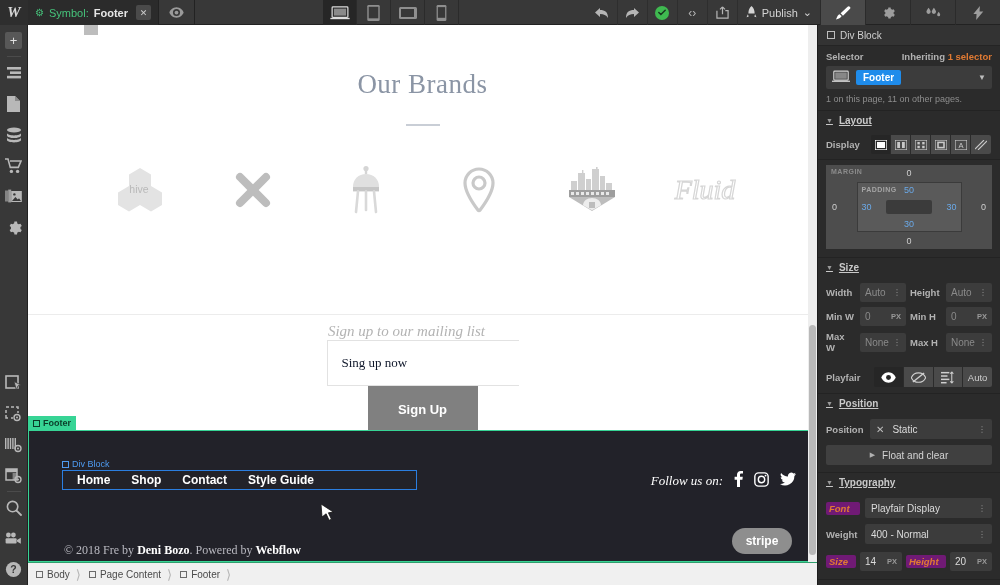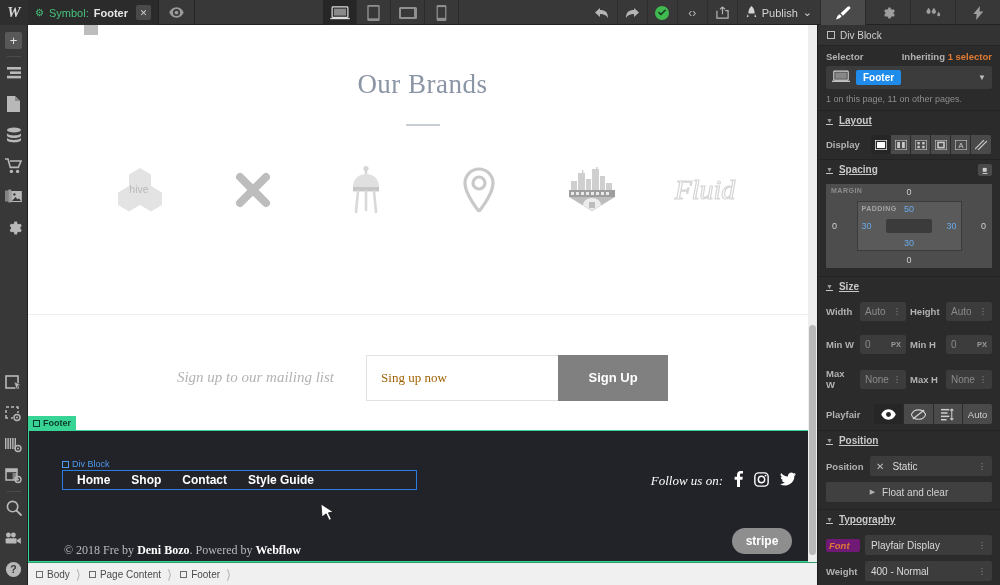--- a/index.html
+++ b/index.html
@@ -114,30 +114,30 @@
   .logo-row {
     display: flex; justify-content: space-around; align-items: center;
     margin-top: 38px; padding: 0 55px;
   }
   .logo-cell {
     width: 80px; height: 52px; display: flex;
     align-items: center; justify-content: center;
   }
   .newsletter {
     background: #fff; height: 125px; display: flex;
-    align-items: center; justify-content: center; gap: 0;
+    align-items: center; justify-content: center; gap: 0; flex-direction: column;
   }
   .nl-label {
     font-family: "Liberation Serif", serif; font-style: italic;
     font-size: 15px; color: #b3b3b3; margin-right: 32px;
   }
   .nl-input {
     width: 192px; height: 46px; border: 1px solid #e2e2e2;
     border-right: none; background: #fff; padding: 0 14px;
-    font-family: "Liberation Serif", serif; font-size: 13px; color: #a16207;
+    font-family: "Liberation Serif", serif; font-size: 13px; color: #0f172a;
     display: flex; align-items: center;
   }
   .nl-btn {
     width: 110px; height: 46px; background: #808080; color: #fff;
     display: flex; align-items: center; justify-content: center;
     font-size: 13px; font-weight: bold;
   }
   
   .footer-badge {
     position: absolute; left: 0; top: 391px; height: 14px;
@@ -301,21 +301,21 @@
   .val.blue { color: #6aa9e8; }
   .spacing-icon {
     margin-left: auto; width: 14px; height: 12px; background: #4a4a4a;
     display: flex; align-items: center; justify-content: center;
     border-radius: 2px; color: #d0d0d0; font-size: 8px;
   }
 
   
   .grid2 {
     display: grid; grid-template-columns: 30px 1fr 32px 1fr;
-    gap: 14px 4px; padding: 6px 8px 8px; align-items: center;
+    gap: 5px 4px; padding: 6px 8px 8px; align-items: center;
   }
   .fld-label { font-size: 9.5px; color: #b2b2b2; font-weight: bold; }
   .fld-label.orange { color: #e07a33; background: #701a75; padding: 1px 3px; border-radius: 2px; font-style: italic; }
   .fld {
     height: 19px; background: #3c3c3c; border-radius: 2px;
     display: flex; align-items: center; padding: 0 5px;
     font-size: 10px; color: #dcdcdc;
   }
   .fld.ghost { color: #8a8a8a; }
   .fld .unit { margin-left: auto; font-size: 7.5px; color: #9a9a9a; font-weight: bold; }
@@ -823,25 +823,20 @@
             <svg width="12" height="10" viewBox="0 0 12 10">
                 <path d="M0 9 9 0M3 10 12 1" stroke="currentColor" stroke-width="1.1"></path>
                 <path d="M1 9.5 11 .5" stroke="currentColor" stroke-width="0"></path>
               </svg>
           </div>
         </div>
       </div>
     </div>
 
     <div class="sec">
-      <div class="sec-title">
-        <span class="caret">▼</span>
-        <span>Spacing</span>
-        <span class="spacing-icon">■</span>
-      </div>
       <div class="spacing-wrap">
         <div class="margin-box">
           <span class="mg-label">MARGIN</span>
           <span class="val" style="top:3px;left:50%;transform:translateX(-50%)">0</span>
           <span class="val" style="bottom:3px;left:50%;transform:translateX(-50%)">0</span>
           <span class="val" style="left:6px;top:50%;transform:translateY(-50%)">0</span>
           <span class="val" style="right:6px;top:50%;transform:translateY(-50%)">0</span>
 
           <div class="pad-box">
             <span class="pad-label">PADDING</span>

